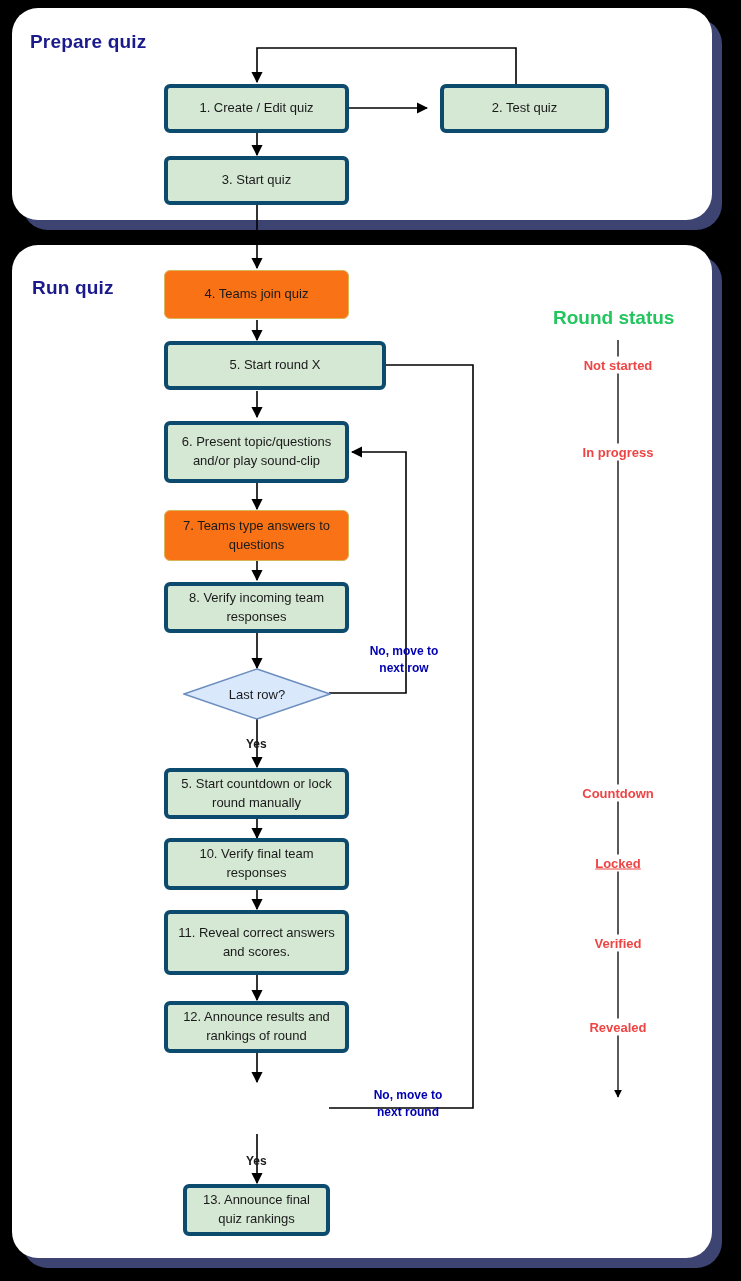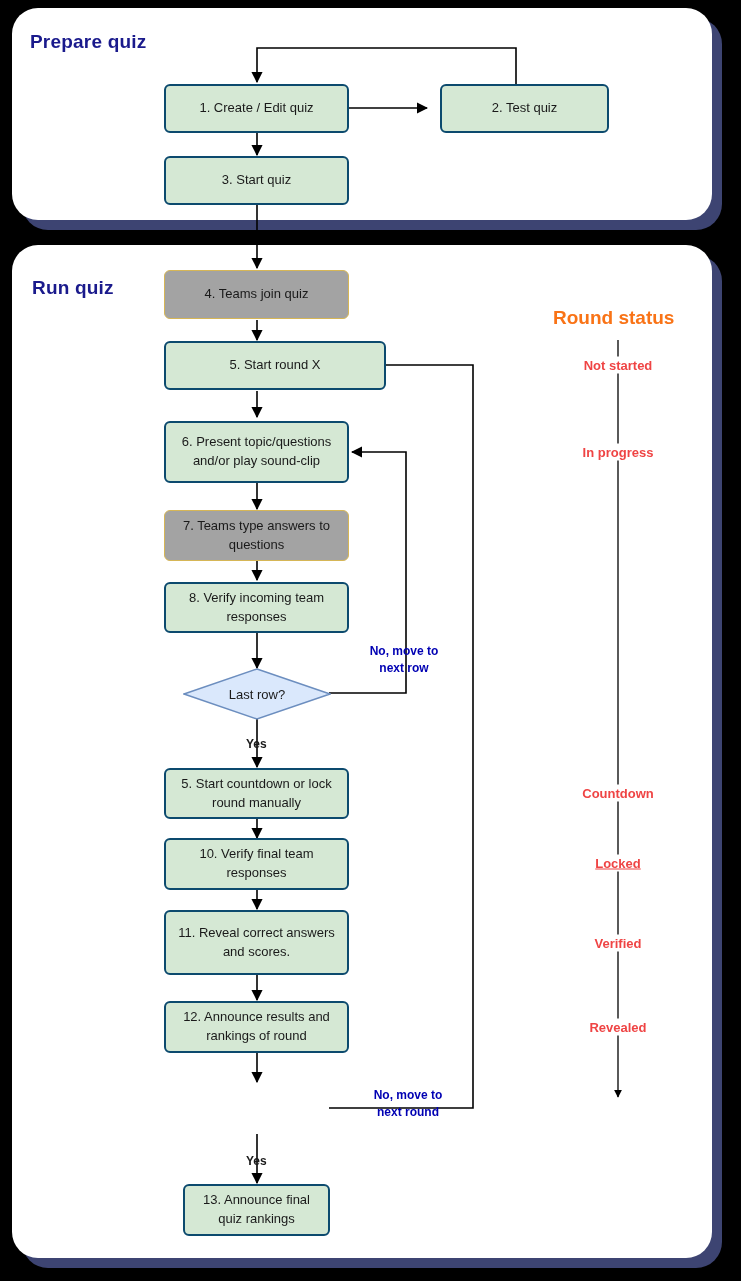--- a/index.html
+++ b/index.html
@@ -41,22 +41,22 @@
     border-radius: 6px;
     display: flex;
     align-items: center;
     justify-content: center;
     text-align: center;
     font-size: 13px;
     color: #1a1a1a;
     line-height: 1.45;
     padding: 2px 8px;
   }
-  .node.green  { background: #d5e8d4; border: 2px solid #0c4a6e; }
-  .node.yellow { background: #a3a3a3; border: 1px solid #d6b656; }
+  .node.green  { background: #d5e8d4; border: 4px solid #0c4a6e; }
+  .node.yellow { background: #f97316; border: 1px solid #d6b656; }
 
   .diamond {
     position: absolute;
   }
   .diamond .dlabel {
     position: absolute;
     left: 0; top: 0;
     width: 100%; height: 100%;
     display: flex;
     align-items: center;
@@ -83,21 +83,21 @@
     white-space: nowrap;
   }
   .edge-label.blue {
     color: #0000b3;
     text-align: center;
     line-height: 1.45;
   }
 
   .status-title {
     position: absolute;
-    color: #f97316;
+    color: #22c55e;
     font-weight: bold;
     font-size: 19px;
     white-space: nowrap;
     left: 553px;
     top: 307px;
   }
   .status-label {
     position: absolute;
     font-size: 13px;
     font-weight: bold;

